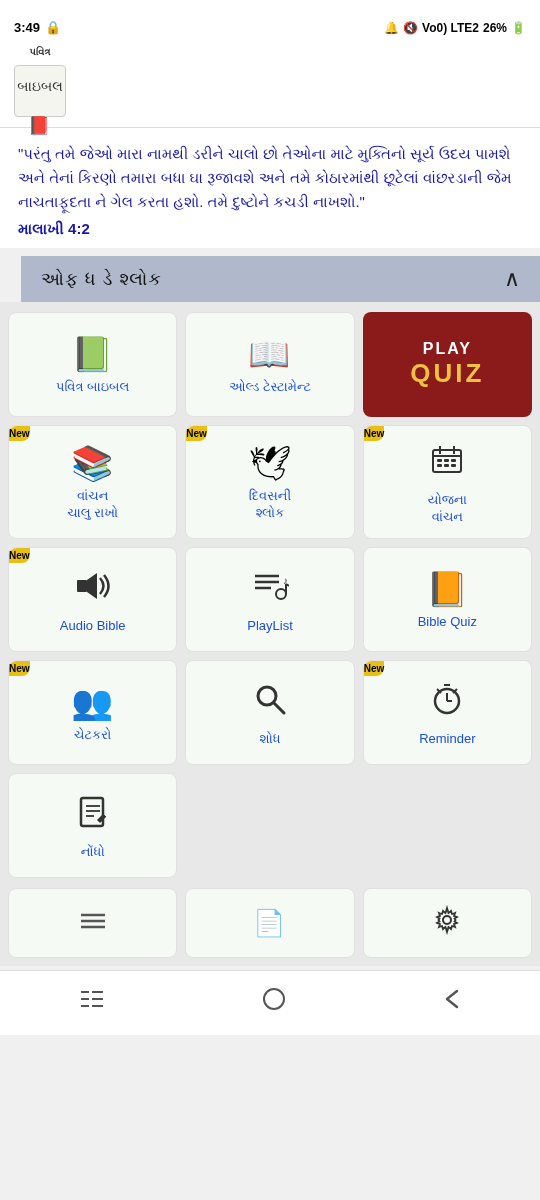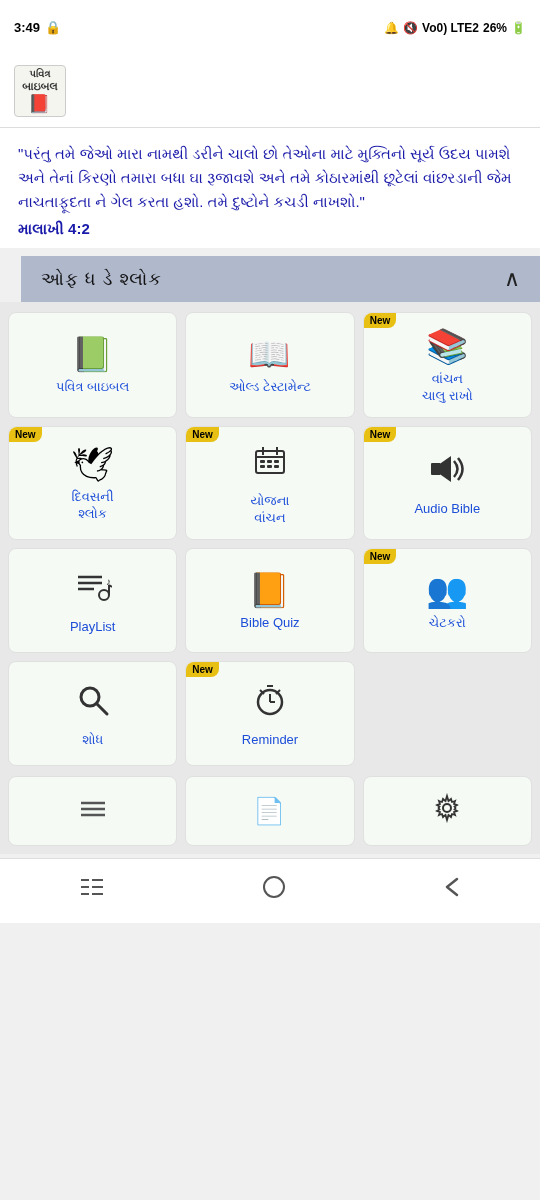--- a/index.html
+++ b/index.html
@@ -39,21 +39,21 @@
       height: 52px;
       background: #f5f5f0;
       border: 1px solid #ccc;
       border-radius: 4px;
       display: flex;
       flex-direction: column;
       align-items: center;
       justify-content: center;
       font-size: 9px;
       color: #333;
-      gap: 0;
+      gap: 20px;
     }
     .header-title {
       font-size: 21px;
       font-weight: bold;
       color: #222;
     }
 
     
     .quote-section {
       background: #fff;
@@ -133,21 +133,21 @@
 
     
     .new-badge {
       position: absolute;
       top: 0;
       left: 0;
       background: #e8c014;
       color: #000;
       font-size: 10px;
       font-weight: bold;
-      padding: 2px 6px;
+      padding: 2px 0;
       border-radius: 8px 0 8px 0;
       transform: rotate(-0deg);
     }
 
     
     .play-quiz-item {
       background: #8b1a1a;
       border-radius: 8px;
       display: flex;
       flex-direction: column;
@@ -220,21 +220,21 @@
     <span>🔇</span>
     <span>Vo0) LTE2</span>
     <span>26%</span>
     <span>🔋</span>
   </div>
 </div>
 
 <div class="header">
   <div class="header-icon">
     <span style="font-size:10px; font-weight:bold;">પવિત્ર</span>
-    <span style="font-size:11px; font-weight:bold;">બાઇબલ</span>
+    <span style="font-size:14px; font-weight:normal;">બાઇબલ</span>
     <span style="font-size:18px;">📕</span>
   </div>
 </div>
 
 <div class="quote-section">
   <div class="quote-text">"પરંતુ તમે જેઓ મારા નામથી ડરીને ચાલો છો તેઓના માટે મુક્તિનો સૂર્ય ઉદય પામશે અને તેનાં કિરણો તમારા બધા ઘા રૂજાવશે અને તમે કોઠારમાંથી છૂટેલાં વાંછરડાની જેમ નાચતાફૂદતા ને ગેલ કરતા હશો. તમે દુષ્ટોને કચડી નાખશો."</div>
   <div class="quote-ref">માલાખી 4:2</div>
 </div>
 
 <div class="verse-banner">
@@ -246,20 +246,24 @@
 
   <div class="grid-item">
     <span class="item-icon" style="font-size:34px;">📗</span>
     <span class="item-label">પવિત્ર બાઇબલ</span>
   </div>
   <div class="grid-item">
     <span class="item-icon" style="font-size:34px;">📖</span>
     <span class="item-label">ઓલ્ડ ટેસ્ટામેન્ટ</span>
   </div>
 
+  <div class="play-quiz-item">
+    <span class="quiz-play">PLAY</span>
+    <span class="quiz-quiz">QUIZ</span>
+  </div>
   <div class="grid-item">
     <span class="new-badge">New</span>
     <span class="item-icon" style="font-size:34px;">📚</span>
     <span class="item-label">વાંચન<br>ચાલુ રાખો</span>
   </div>
   <div class="grid-item">
     <span class="new-badge">New</span>
     <span class="item-icon" style="font-size:34px;">🕊</span>
     <span class="item-label">દિવસની<br>શ્લોક</span>
   </div>
@@ -335,20 +339,33 @@
         <circle cx="18" cy="20" r="12" fill="none" stroke="#333" stroke-width="2.5"></circle>
         <line x1="18" y1="20" x2="18" y2="12" stroke="#333" stroke-width="2"></line>
         <line x1="18" y1="20" x2="23" y2="20" stroke="#333" stroke-width="2"></line>
         <line x1="8" y1="8" x2="12" y2="12" stroke="#333" stroke-width="2"></line>
         <line x1="28" y1="8" x2="24" y2="12" stroke="#333" stroke-width="2"></line>
         <line x1="15" y1="4" x2="21" y2="4" stroke="#333" stroke-width="2"></line>
       </svg>
     </span>
     <span class="item-label">Reminder</span>
   </div>
+  <div class="grid-item">
+    <span class="item-icon">
+      <svg width="36" height="36" viewBox="0 0 36 36">
+        <rect x="6" y="4" width="22" height="28" rx="2" fill="none" stroke="#333" stroke-width="2.5"></rect>
+        <line x1="11" y1="12" x2="25" y2="12" stroke="#333" stroke-width="1.8"></line>
+        <line x1="11" y1="17" x2="25" y2="17" stroke="#333" stroke-width="1.8"></line>
+        <line x1="11" y1="22" x2="19" y2="22" stroke="#333" stroke-width="1.8"></line>
+        <path d="M22 26 L28 20 L31 23 L25 29 Z" fill="#333"></path>
+        <line x1="28" y1="20" x2="31" y2="23" stroke="#333" stroke-width="1"></line>
+      </svg>
+    </span>
+    <span class="item-label">નોંધો</span>
+  </div>
 
 </div>
 
 <div class="grid-bottom-partial">
   <div class="grid-item-partial">
     <span class="item-icon">
       <svg width="30" height="24" viewBox="0 0 30 24">
         <line x1="3" y1="6" x2="27" y2="6" stroke="#555" stroke-width="2.5"></line>
         <line x1="3" y1="12" x2="27" y2="12" stroke="#555" stroke-width="2.5"></line>
         <line x1="3" y1="18" x2="27" y2="18" stroke="#555" stroke-width="2.5"></line>

